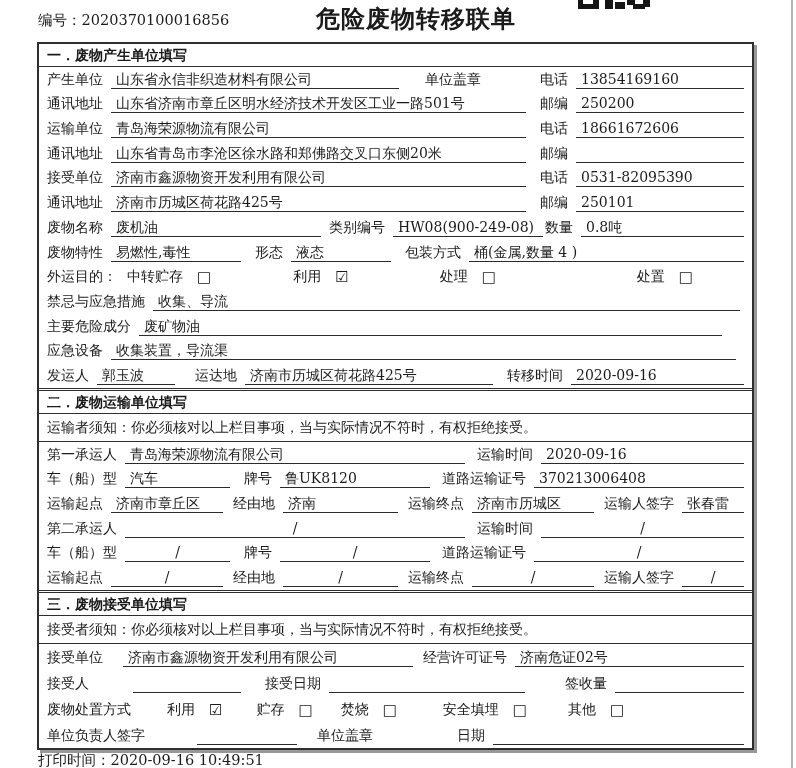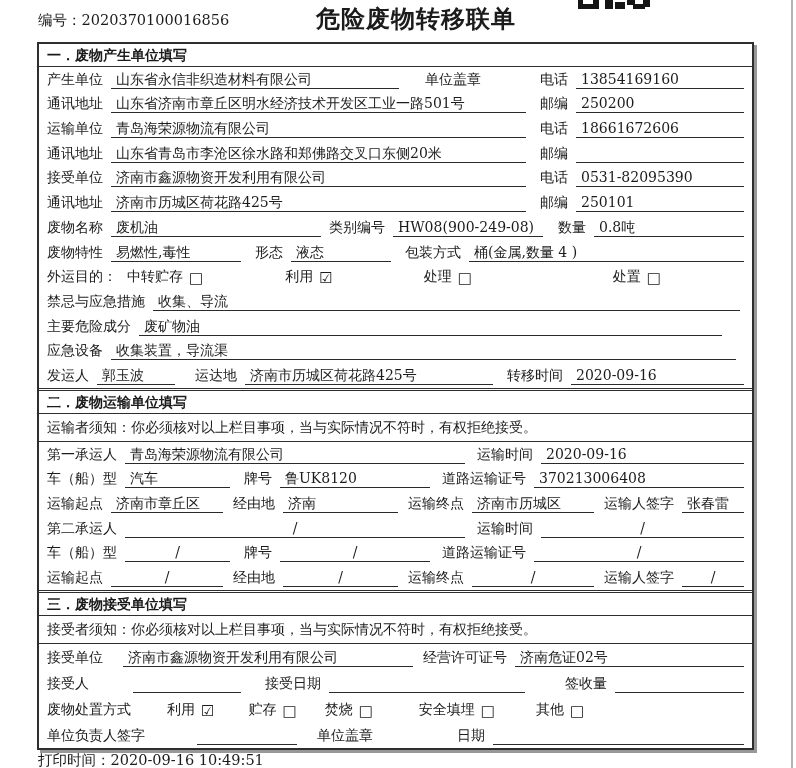--- a/index.html
+++ b/index.html
@@ -28,21 +28,21 @@
   .row { display:flex; align-items:flex-end; height:24.7px; padding:0 8px 3px; box-sizing:border-box; }
   .s3 .row { height:26px; }
   .lbl { white-space:nowrap; margin-right:8px; flex:0 0 auto; }
   .lbl.right { margin-left:auto; }
   .u {
     border-bottom:1px solid #2a2a2a; min-height:18px; line-height:18px;
     padding:0 5px; white-space:nowrap; box-sizing:border-box; flex:0 0 auto; overflow:hidden;
   }
   .u.grow { flex:1 1 auto; }
   .u.c { text-align:center; }
-  .opt { display:inline-flex; align-items:flex-end; gap:6px; flex:0 0 auto; }
+  .opt { display:inline-flex; align-items:center; gap:14px; flex:0 0 auto; }
   .box { font-family:"DejaVu Sans","Liberation Sans",sans-serif; font-size:15px; line-height:16px; }
   .print-time { position:absolute; left:38px; top:751px; font-size:14.5px; white-space:nowrap; }
 </style>
 </head>
 <body>
 
 <div class="page">
 
   <div class="serial"><span>编号：</span><span>2020370100016856</span></div>
 
@@ -104,21 +104,21 @@
         <span class="u grow" style="margin-right:14px">济南市历城区荷花路425号</span>
         <span class="lbl">邮编</span>
         <span class="u" style="width:168px">250101</span>
       </div>
 
       <div class="row">
         <span class="lbl">废物名称</span>
         <span class="u" style="width:210px">废机油</span>
         <span class="lbl" style="margin-left:8px">类别编号</span>
         <span class="u" style="width:150px">HW08(900-249-08)</span>
-        <span class="lbl" style="margin-left:15px">数量</span>
+        <span class="lbl" style="margin-left:2px">数量</span>
         <span class="u grow">0.8吨</span>
       </div>
 
       <div class="row">
         <span class="lbl">废物特性</span>
         <span class="u" style="width:130px">易燃性,毒性</span>
         <span class="lbl" style="margin-left:14px">形态</span>
         <span class="u" style="width:100px">液态</span>
         <span class="lbl" style="margin-left:14px">包装方式</span>
         <span class="u grow">桶(金属,数量 4 )</span>

